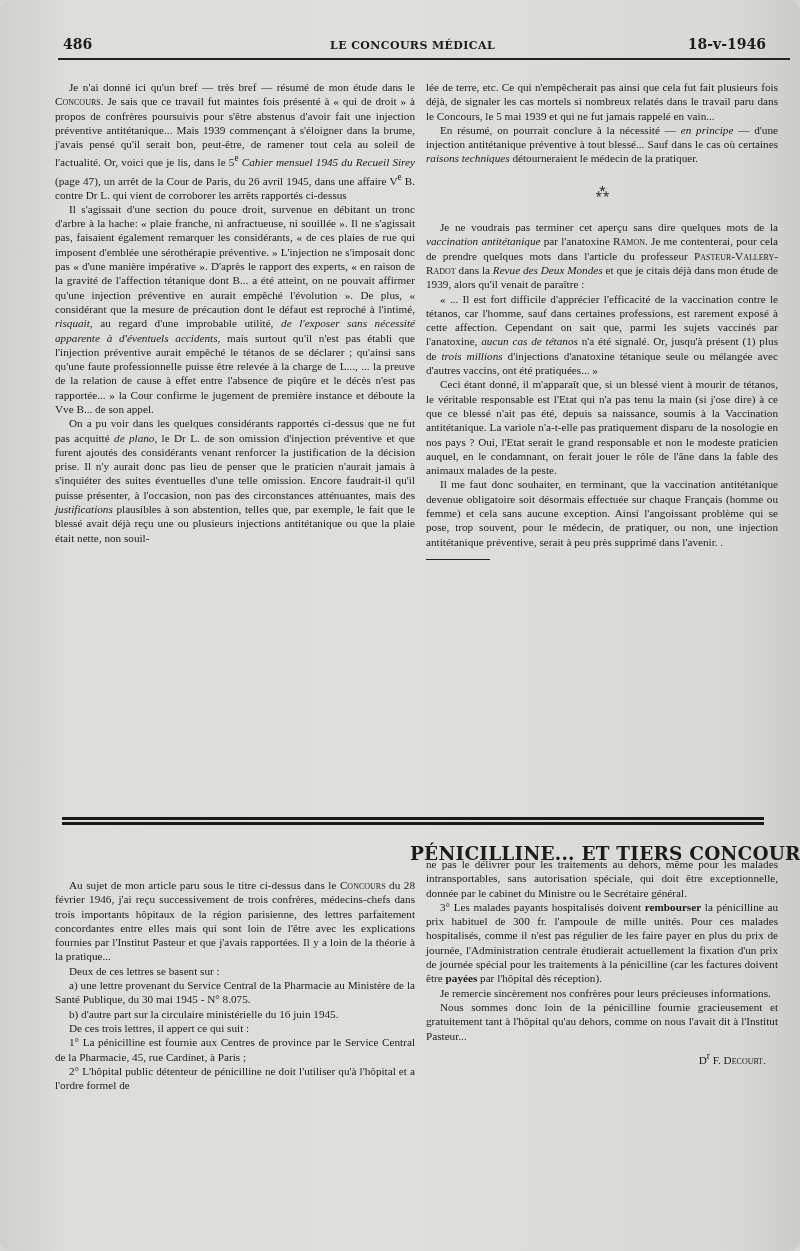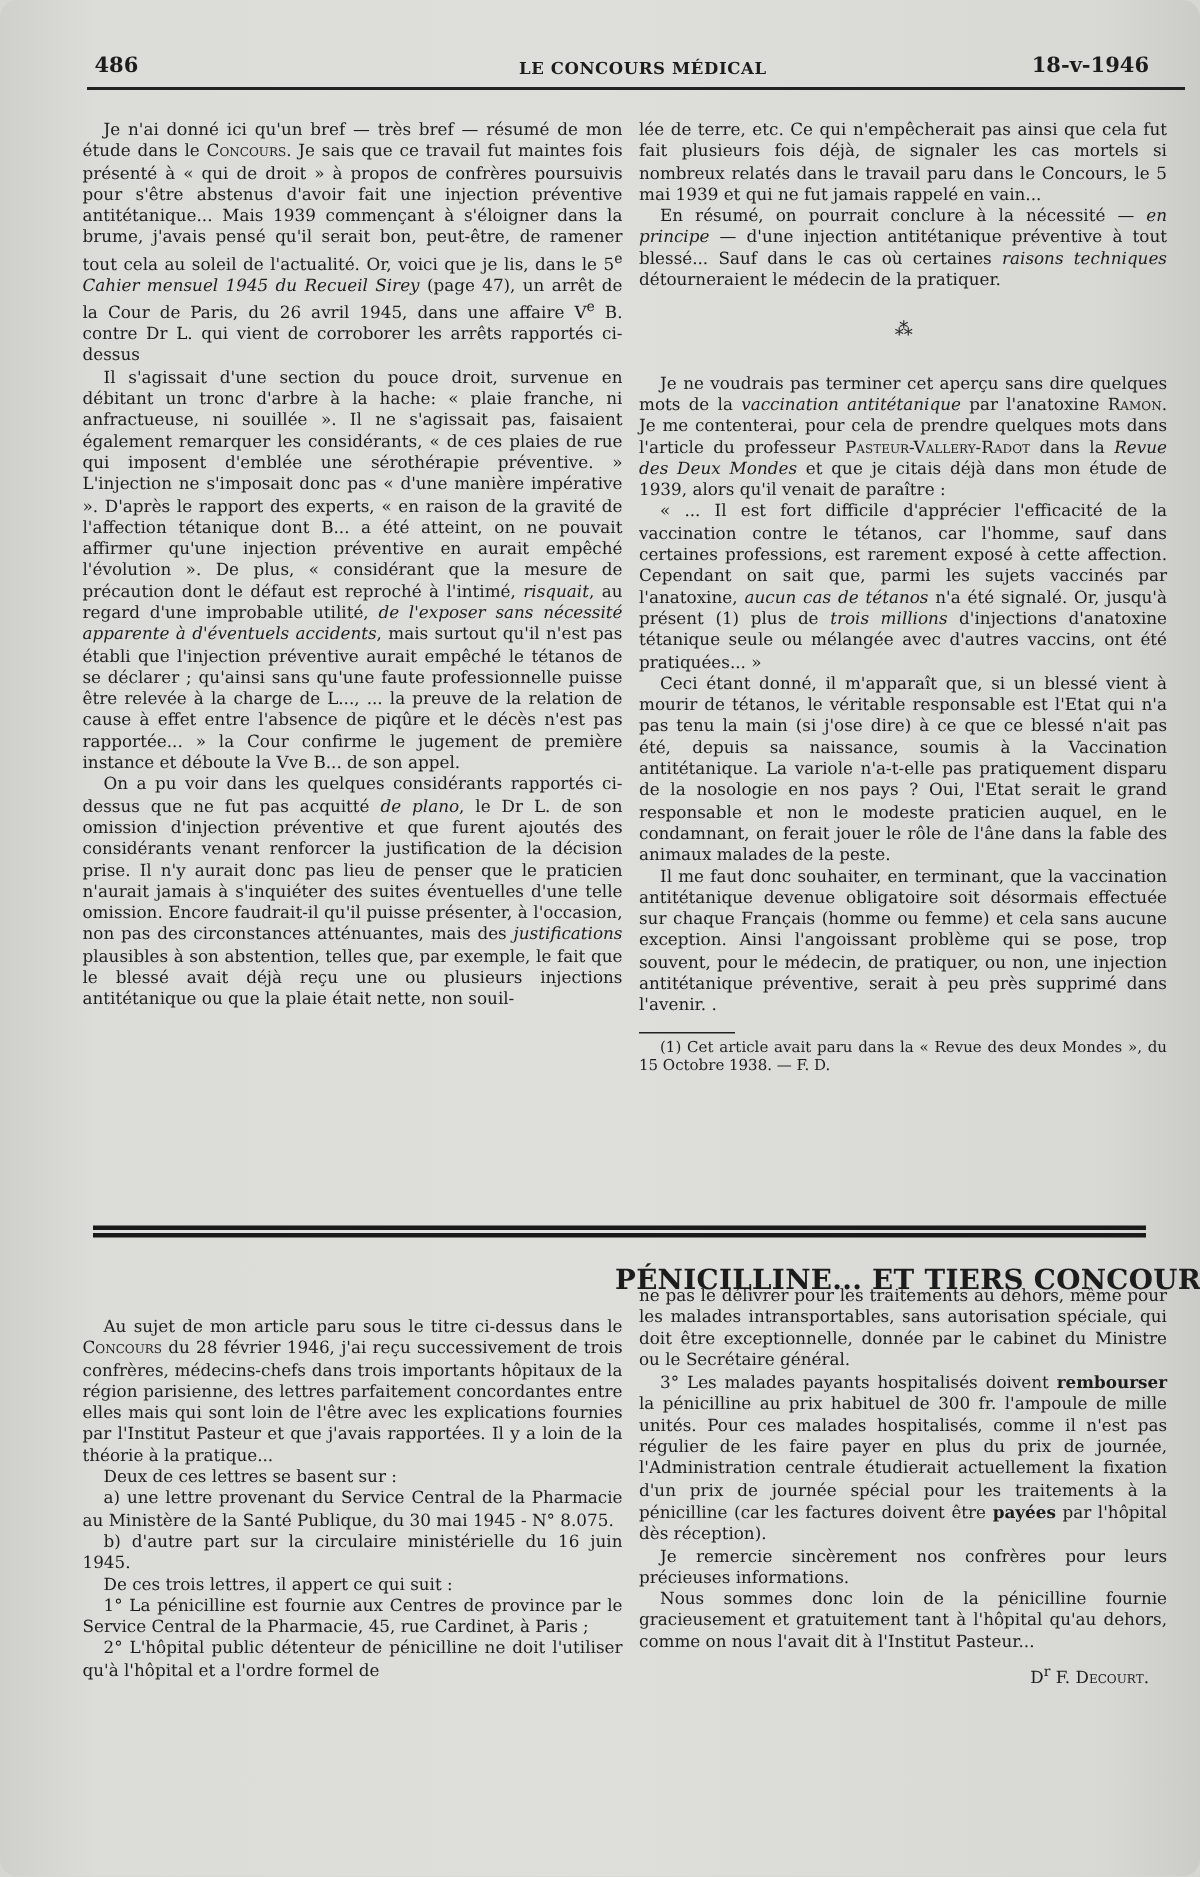--- a/index.html
+++ b/index.html
@@ -13,27 +13,28 @@
     position: relative; width: 800px; height: 1251px;
     background: linear-gradient(90deg, #cfcfcb 0%, #dcdcd8 8%, #dededa 50%, #d8d8d4 92%, #cbcbc7 100%);
     border-radius: 12px;
   }
   .header {
     position: absolute; left: 58px; top: 36px; width: 732px; height: 22px;
     border-bottom: 2px solid #222;
     font-weight: bold;
   }
   .pagenum { position: absolute; left: 5px; top: 0; font-size: 14px; }
-  .journal { position: absolute; left: 272px; top: 3px; font-size: 11px; letter-spacing: 0.4px; margin-left: 16px; }
+  .journal { position: absolute; left: 272px; top: 3px; font-size: 11px; letter-spacing: 0.4px; }
   .date { position: absolute; right: 24px; top: 0; font-size: 14px; }
 
   .col {
     position: absolute;
     font-size: 11.2px; line-height: 14.3px;
     text-align: justify;
+    font-family: Liberation Serif, serif;
   }
   .col p { margin: 0; text-indent: 14px; }
   .col p.noindent { text-indent: 0; }
   .sc { font-variant: small-caps; text-align: center; }
   i { font-style: italic; }
 
   .c1 { left: 55px; top: 80px; width: 360px; }
   .c2 { left: 426px; top: 80px; width: 352px; }
   .c3 { left: 55px; top: 878px; width: 360px; }
   .c4 { left: 426px; top: 857px; width: 352px; }
@@ -73,21 +74,20 @@
 
   <div class="col c2">
     <p class="noindent">lée de terre, etc. Ce qui n'empêcherait pas ainsi que cela fut fait plusieurs fois déjà, de signaler les cas mortels si nombreux relatés dans le travail paru dans le Concours, le 5 mai 1939 et qui ne fut jamais rappelé en vain...</p>
     <p><span>En résumé, on pourrait conclure à la nécessité — </span><i>en principe</i><span> — d'une injection antitétanique préventive à tout blessé... Sauf dans le cas où certaines </span><i>raisons techniques</i><span> détourneraient le médecin de la pratiquer.</span></p>
     <div class="asterism">⁂</div>
     <p><span>Je ne voudrais pas terminer cet aperçu sans dire quelques mots de la </span><i>vaccination antitétanique</i><span> par l'anatoxine </span><span class="sc">Ramon</span><span>. Je me contenterai, pour cela de prendre quelques mots dans l'article du professeur </span><span class="sc">Pasteur-Vallery-Radot</span><span> dans la </span><i>Revue des Deux Mondes</i><span> et que je citais déjà dans mon étude de 1939, alors qu'il venait de paraître :</span></p>
     <p><span>« ... Il est fort difficile d'apprécier l'efficacité de la vaccination contre le tétanos, car l'homme, sauf dans certaines professions, est rarement exposé à cette affection. Cependant on sait que, parmi les sujets vaccinés par l'anatoxine, </span><i>aucun cas de tétanos</i><span> n'a été signalé. Or, jusqu'à présent (1) plus de </span><i>trois millions</i><span> d'injections d'anatoxine tétanique seule ou mélangée avec d'autres vaccins, ont été pratiquées... »</span></p>
     <p>Ceci étant donné, il m'apparaît que, si un blessé vient à mourir de tétanos, le véritable responsable est l'Etat qui n'a pas tenu la main (si j'ose dire) à ce que ce blessé n'ait pas été, depuis sa naissance, soumis à la Vaccination antitétanique. La variole n'a-t-elle pas pratiquement disparu de la nosologie en nos pays ? Oui, l'Etat serait le grand responsable et non le modeste praticien auquel, en le condamnant, on ferait jouer le rôle de l'âne dans la fable des animaux malades de la peste.</p>
     <p>Il me faut donc souhaiter, en terminant, que la vaccination antitétanique devenue obligatoire soit désormais effectuée sur chaque Français (homme ou femme) et cela sans aucune exception. Ainsi l'angoissant problème qui se pose, trop souvent, pour le médecin, de pratiquer, ou non, une injection antitétanique préventive, serait à peu près supprimé dans l'avenir. .</p>
     <div class="footrule"></div>
-    <p class="footnote">(1) Cet article avait paru dans la « Revue des deux Mondes », du 15 Octobre 1938. — F. D.</p>
   </div>
 
   <div class="divider"></div>
 
   <div class="title2">PÉNICILLINE... ET TIERS CONCOURS</div>
 
   <div class="col c3">
     <p><span>Au sujet de mon article paru sous le titre ci-dessus dans le </span><span class="sc">Concours</span><span> du 28 février 1946, j'ai reçu successivement de trois confrères, médecins-chefs dans trois importants hôpitaux de la région parisienne, des lettres parfaitement concordantes entre elles mais qui sont loin de l'être avec les explications fournies par l'Institut Pasteur et que j'avais rapportées. Il y a loin de la théorie à la pratique...</span></p>
     <p>Deux de ces lettres se basent sur :</p>
     <p>a) une lettre provenant du Service Central de la Pharmacie au Ministère de la Santé Publique, du 30 mai 1945 - N° 8.075.</p>

